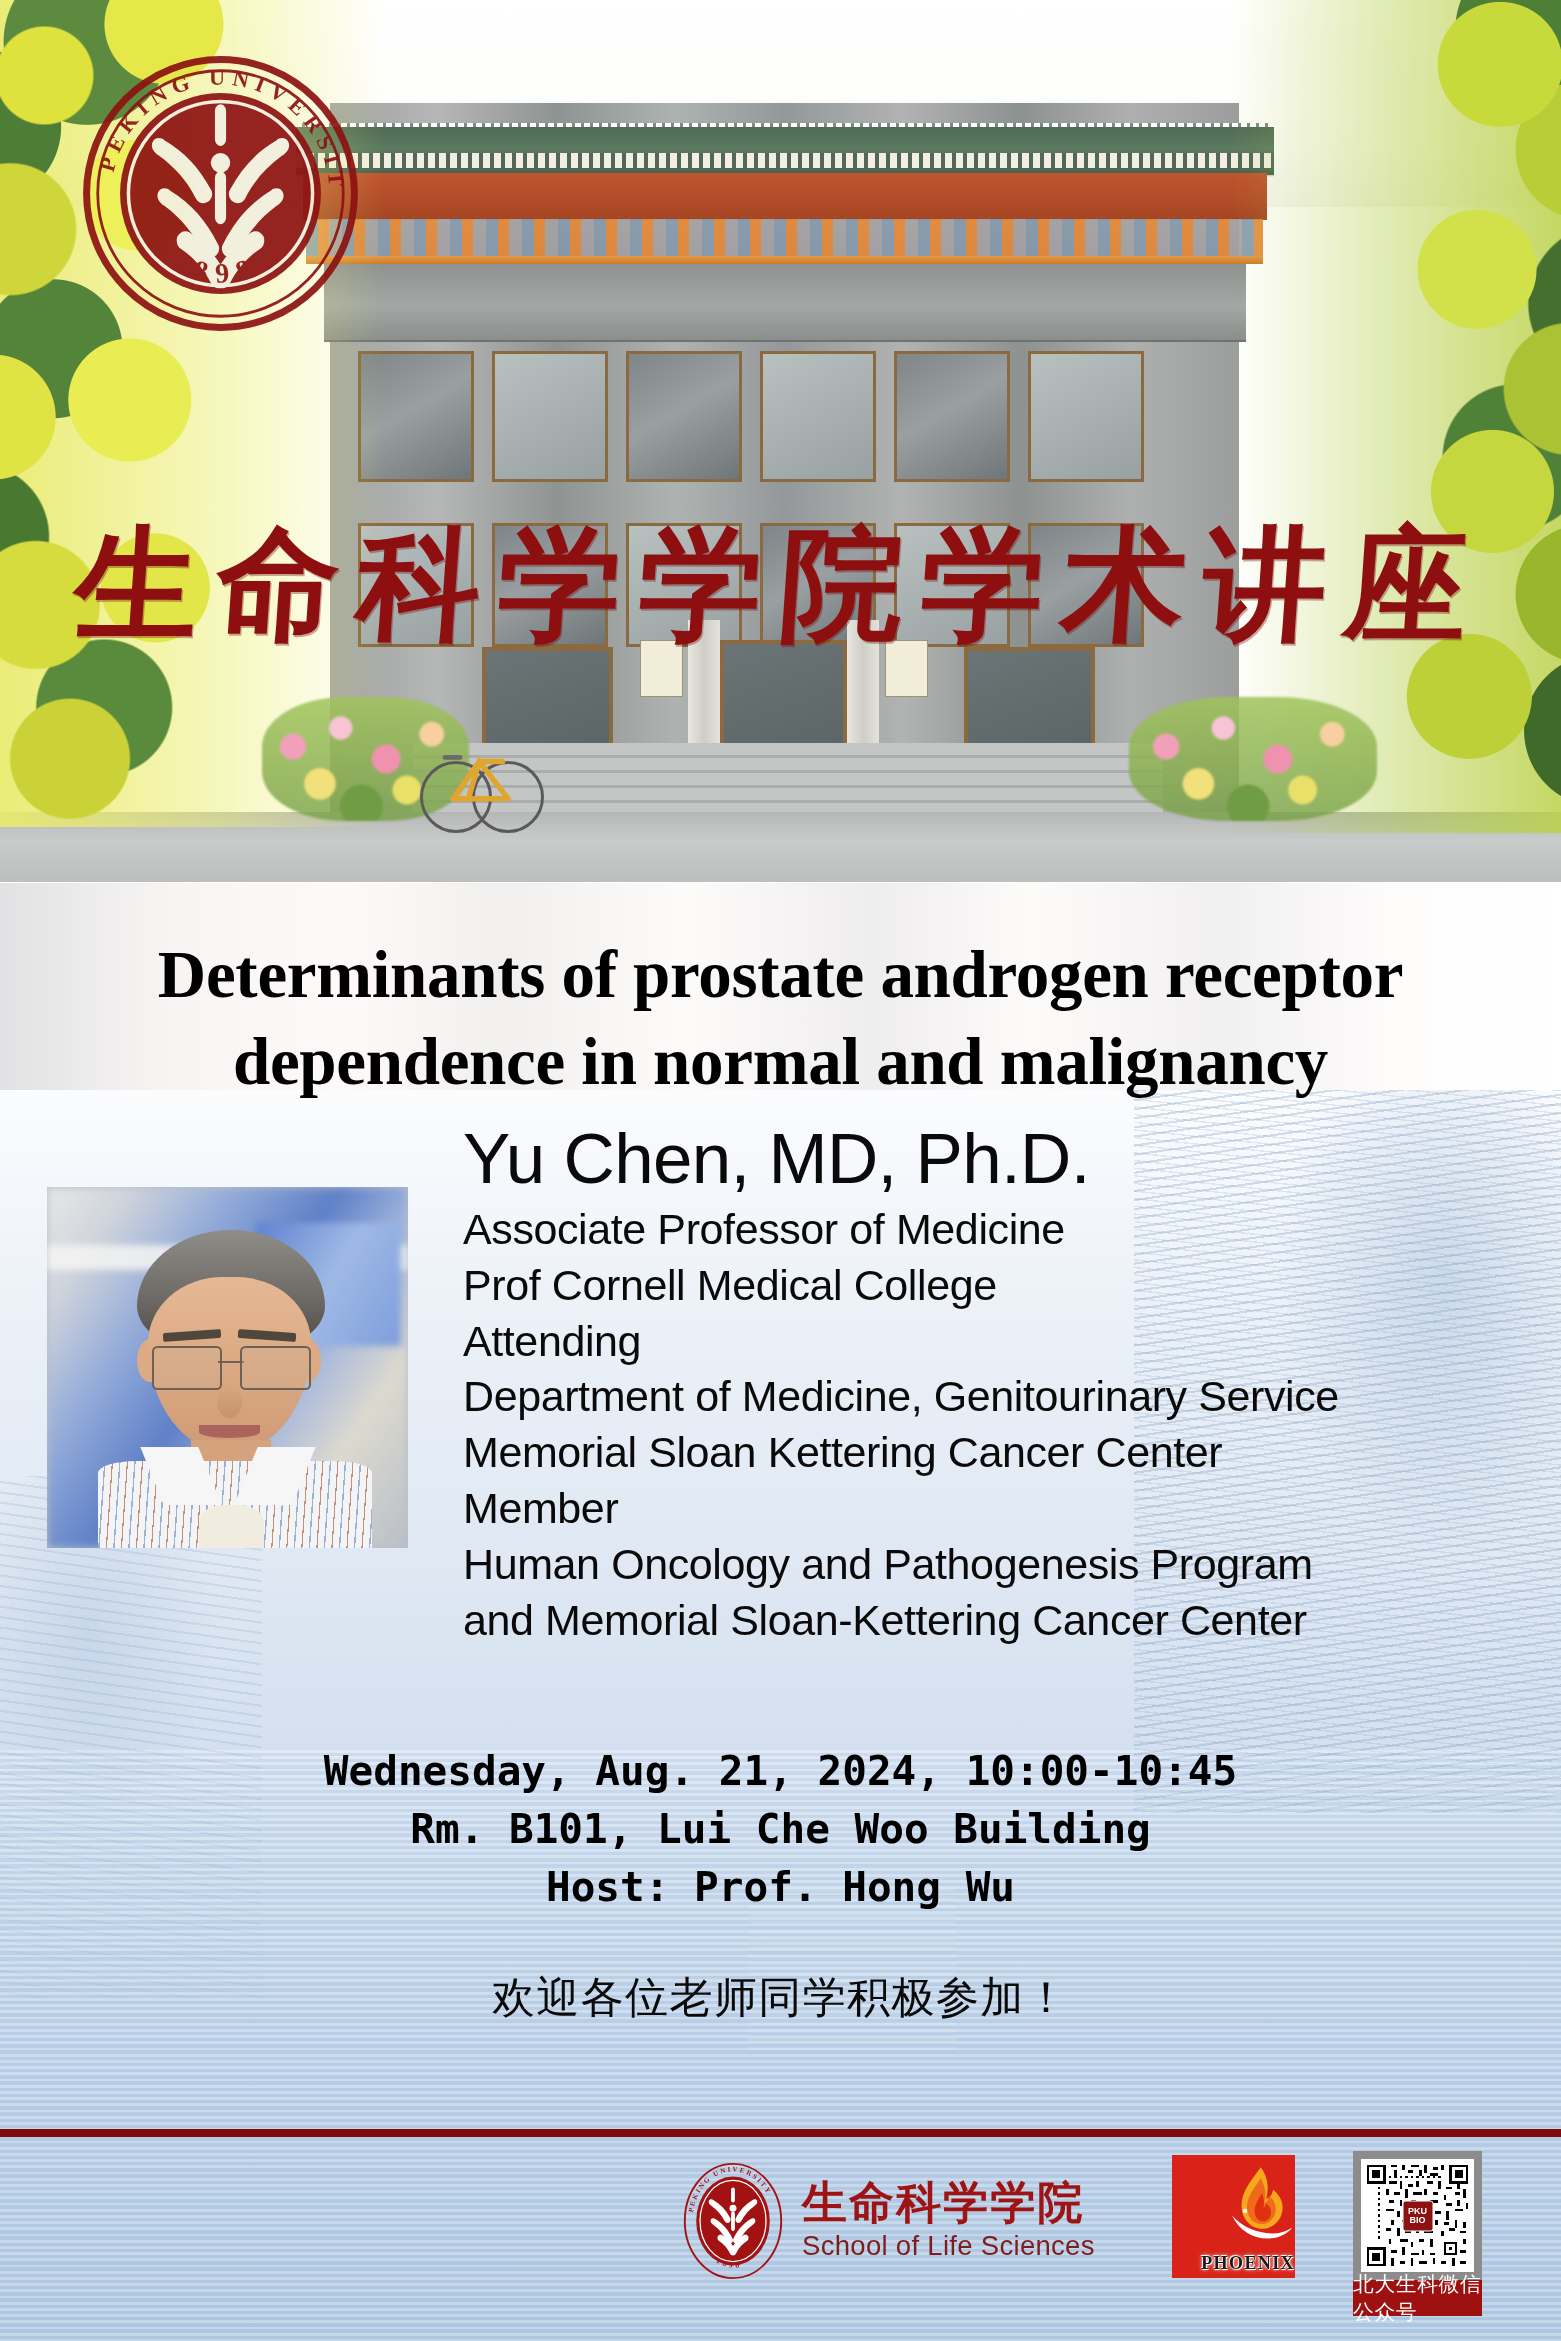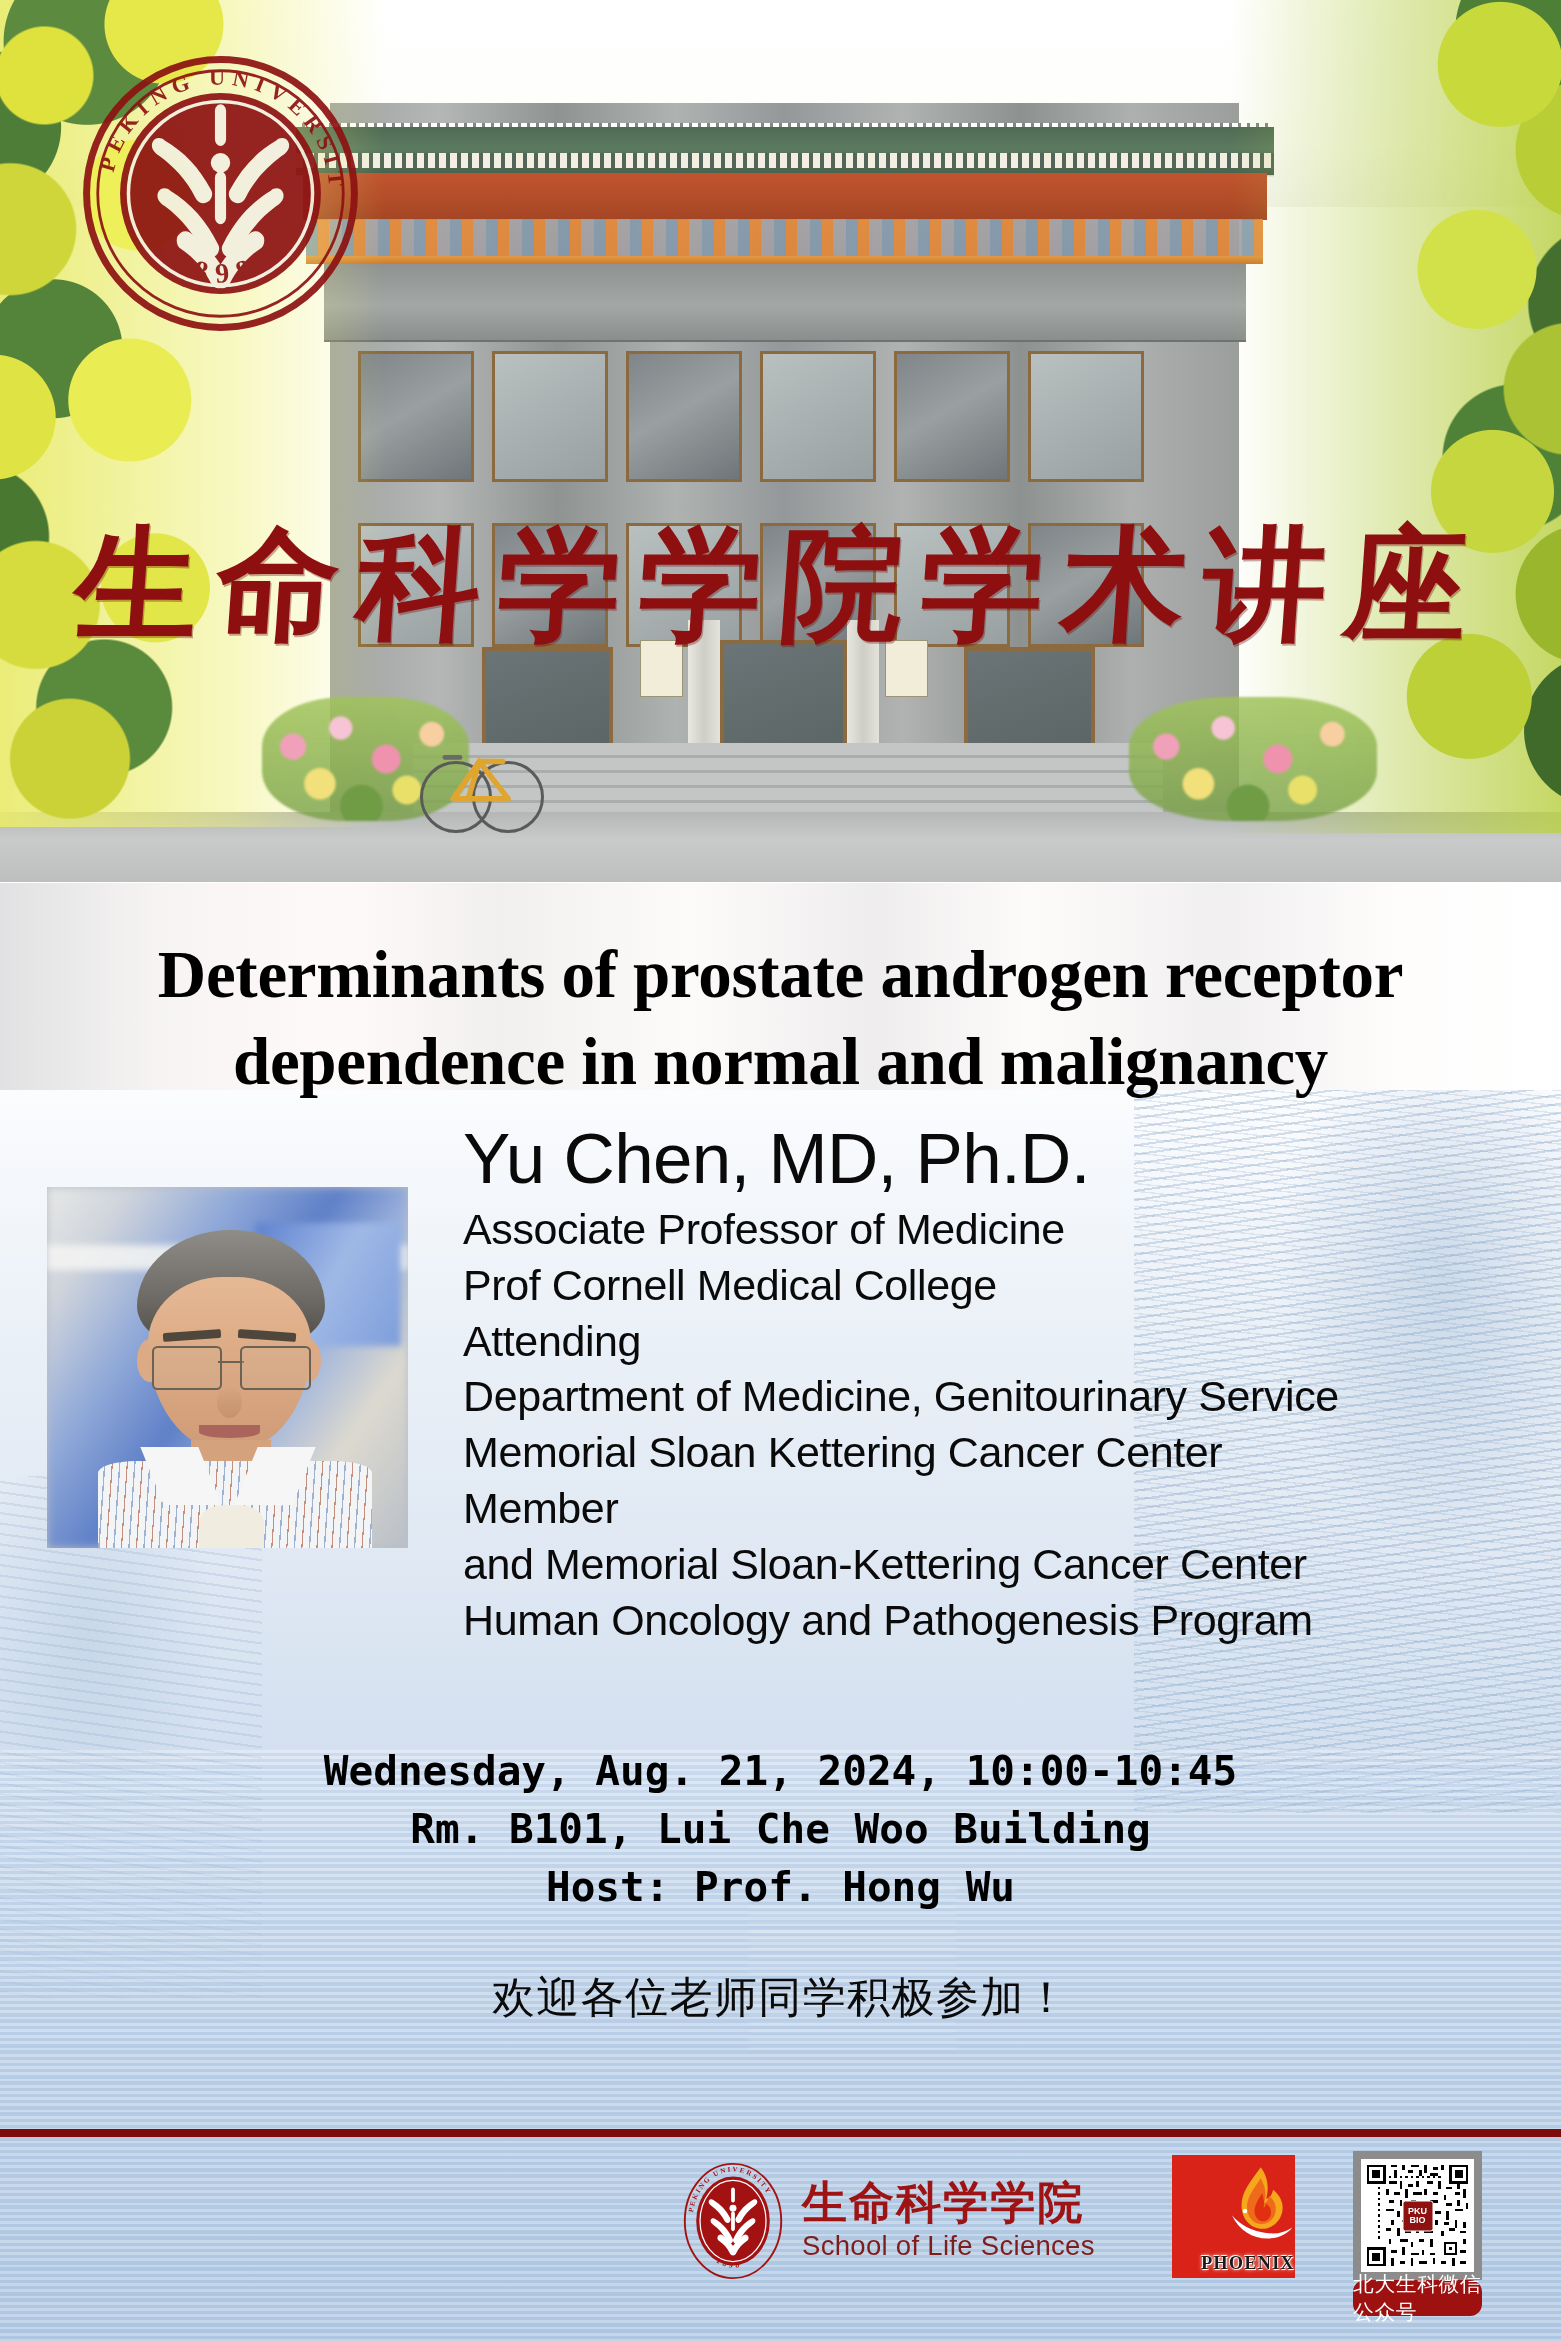--- a/index.html
+++ b/index.html
@@ -485,21 +485,21 @@
     align-items: center; justify-content: center;
     color: #fff; font-family: "Liberation Sans", sans-serif;
     font-size: 9px; font-weight: 700; line-height: 1.0;
   }
   .qr-caption {
     width: 129px; height: 36px; background: #9e1111;
     color: #ffffff;
     font-family: "DejaVu Sans", sans-serif;
     font-size: 20.7px;
     display: flex; align-items: center; justify-content: center;
-    box-sizing: border-box; letter-spacing: 0.7px; border-radius: 12px;
+    box-sizing: border-box; letter-spacing: 0.7px;
   }
 </style>
 </head>
 <body>
 
 <div class="poster">
 
   <div class="header-banner">
     <div class="sky"></div>
 
@@ -628,22 +628,22 @@
   </div>
 
   <div class="speaker-block">
     <div class="speaker-name">Yu Chen, MD, Ph.D.</div>
     <div class="speaker-line">Associate Professor of Medicine</div>
     <div class="speaker-line">Prof Cornell Medical College</div>
     <div class="speaker-line">Attending</div>
     <div class="speaker-line">Department of Medicine, Genitourinary Service</div>
     <div class="speaker-line">Memorial Sloan Kettering Cancer Center</div>
     <div class="speaker-line">Member</div>
+    <div class="speaker-line">Human Oncology and Pathogenesis Program</div>
     <div class="speaker-line">and Memorial Sloan-Kettering Cancer Center</div>
-    <div class="speaker-line">Human Oncology and Pathogenesis Program</div>
   </div>
 
   <div class="event-block">
     <div class="event-line">Wednesday, Aug. 21, 2024, 10:00-10:45</div>
     <div class="event-line">Rm. B101, Lui Che Woo Building</div>
     <div class="event-line">Host: Prof. Hong Wu</div>
   </div>
 
   <div class="welcome">欢迎各位老师同学积极参加！</div>
 

